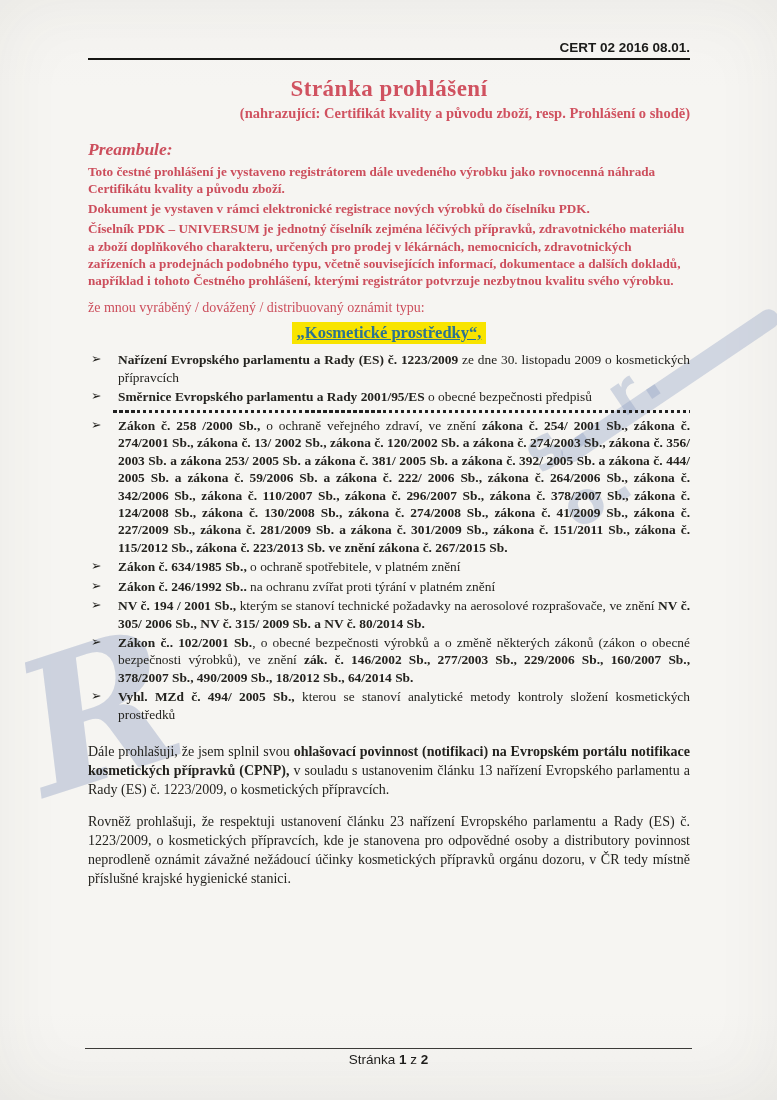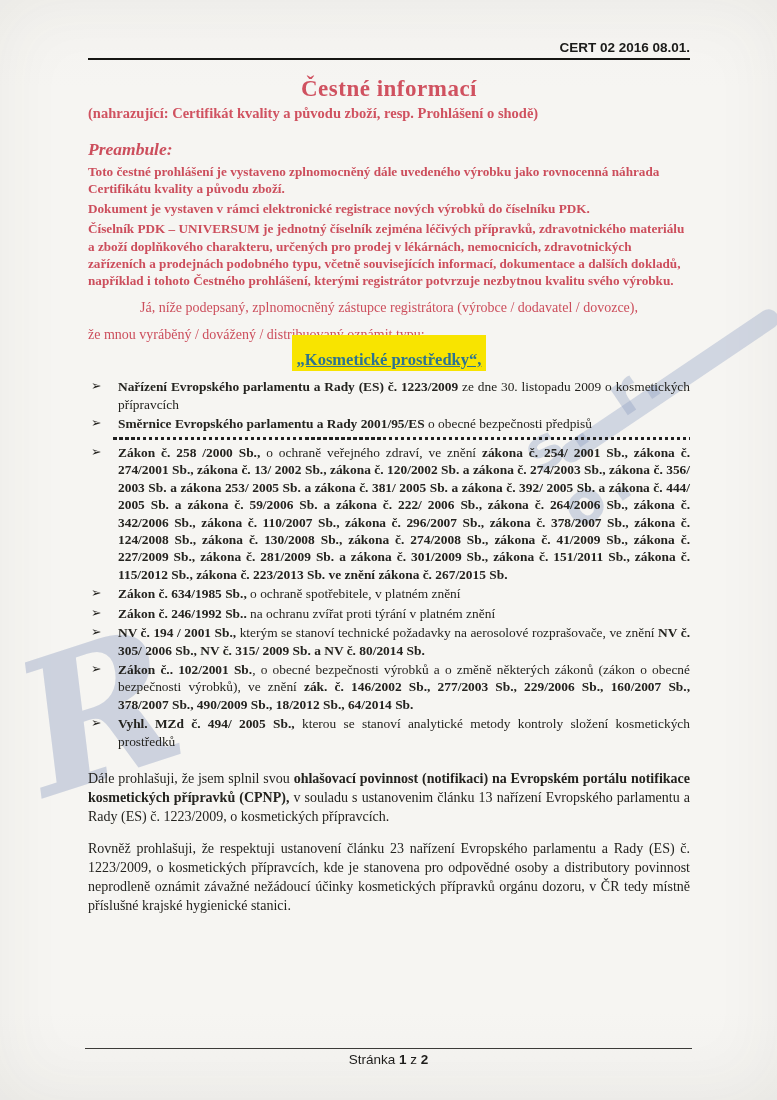--- a/index.html
+++ b/index.html
@@ -50,21 +50,21 @@
   .header-rule { border-bottom: 2.2px solid #161613; margin-top: 3px; }
 
   .title {
     margin-top: 16px;
     text-align: center;
     color: #d05260; font-weight: bold; font-size: 23px;
     letter-spacing: 0.5px;
   }
   .subtitle {
     margin-top: 3px;
-    text-align: left;
+    text-align: right;
     color: #d05260; font-weight: bold; font-size: 14.5px;
   }
 
   .preamble-heading {
     margin-top: 17px;
     color: #cc4e5c; font-weight: bold; font-size: 17.5px; font-style: italic;
   }
   .preamble p {
     margin: 3px 0 0 0;
     color: #cc4e5c; font-weight: bold;
@@ -83,21 +83,21 @@
   }
   .product-line {
     margin: 11px 0 0 0;
     color: #cc4e5c; font-size: 14px;
   }
   .product-highlight-row { margin: 7px 0 0 0; text-align: center; }
   .product-highlight {
     background: #f8e400;
     color: #2d7390; font-weight: bold; font-size: 16.5px;
     text-decoration: underline;
-    padding: 15px 5px 2px 5px;
+    padding: 1px 5px 2px 5px;
   }
   .follow { margin: 7px 0 0 0; font-size: 14px; }
 
   .reg-list { margin-top: 8px; }
   .reg-item { display: flex; margin-top: 2px; font-size: 13.4px; line-height: 1.3; }
   .reg-item .bullet { flex: 0 0 27px; padding-left: 3px; font-size: 12.5px; color: #24231f; }
   .reg-item .reg-text { flex: 1; text-align: justify; }
   .reg-divider {
     height: 2.6px; margin: 5px 0 4px 25px;
     background: repeating-linear-gradient(90deg, #222 0 3.5px, transparent 3.5px 6px);
@@ -122,31 +122,30 @@
 <div class="page">
 
   <div class="wm wm-sro">s. r. o.</div>
   <div class="wm wm-slash"></div>
   <div class="wm wm-letter">R</div>
 
   <div class="content">
     <div class="doc-code">CERT 02 2016 08.01.</div>
     <div class="header-rule"></div>
 
-    <div class="title">Čestné informací</div>
+    <div class="title">Stránka prohlášení</div>
     <div class="subtitle">(nahrazující: Certifikát kvality a původu zboží, resp. Prohlášení o shodě)</div>
 
     <div class="preamble">
       <div class="preamble-heading">Preambule:</div>
-      <p>Toto čestné prohlášení je vystaveno zplnomocněný dále uvedeného výrobku jako rovnocenná náhrada Certifikátu kvality a původu zboží.</p>
+      <p>Toto čestné prohlášení je vystaveno registrátorem dále uvedeného výrobku jako rovnocenná náhrada Certifikátu kvality a původu zboží.</p>
       <p>Dokument je vystaven v rámci elektronické registrace nových výrobků do číselníku PDK.</p>
       <p>Číselník PDK – UNIVERSUM je jednotný číselník zejména léčivých přípravků, zdravotnického materiálu a zboží doplňkového charakteru, určených pro prodej v lékárnách, nemocnicích, zdravotnických zařízeních a prodejnách podobného typu, včetně souvisejících informací, dokumentace a dalších dokladů, například i tohoto Čestného prohlášení, kterými registrátor potvrzuje nezbytnou kvalitu svého výrobku.</p>
     </div>
 
-    <p class="intro">Já, níže podepsaný, zplnomocněný zástupce registrátora (výrobce / dodavatel / dovozce),</p>
     <p class="product-line">že mnou vyráběný / dovážený  / distribuovaný oznámit typu:</p>
     <p class="product-highlight-row">
       <span class="product-highlight">„Kosmetické prostředky“,</span>
     </p>
 
     <div class="reg-list">
         <div class="reg-item">
           <span class="bullet">➢</span>
           <span class="reg-text"><span class="b">Nařízení Evropského parlamentu a Rady (ES) č. 1223/2009</span><span> ze dne 30. listopadu 2009 o kosmetických přípravcích</span></span>
         </div>

